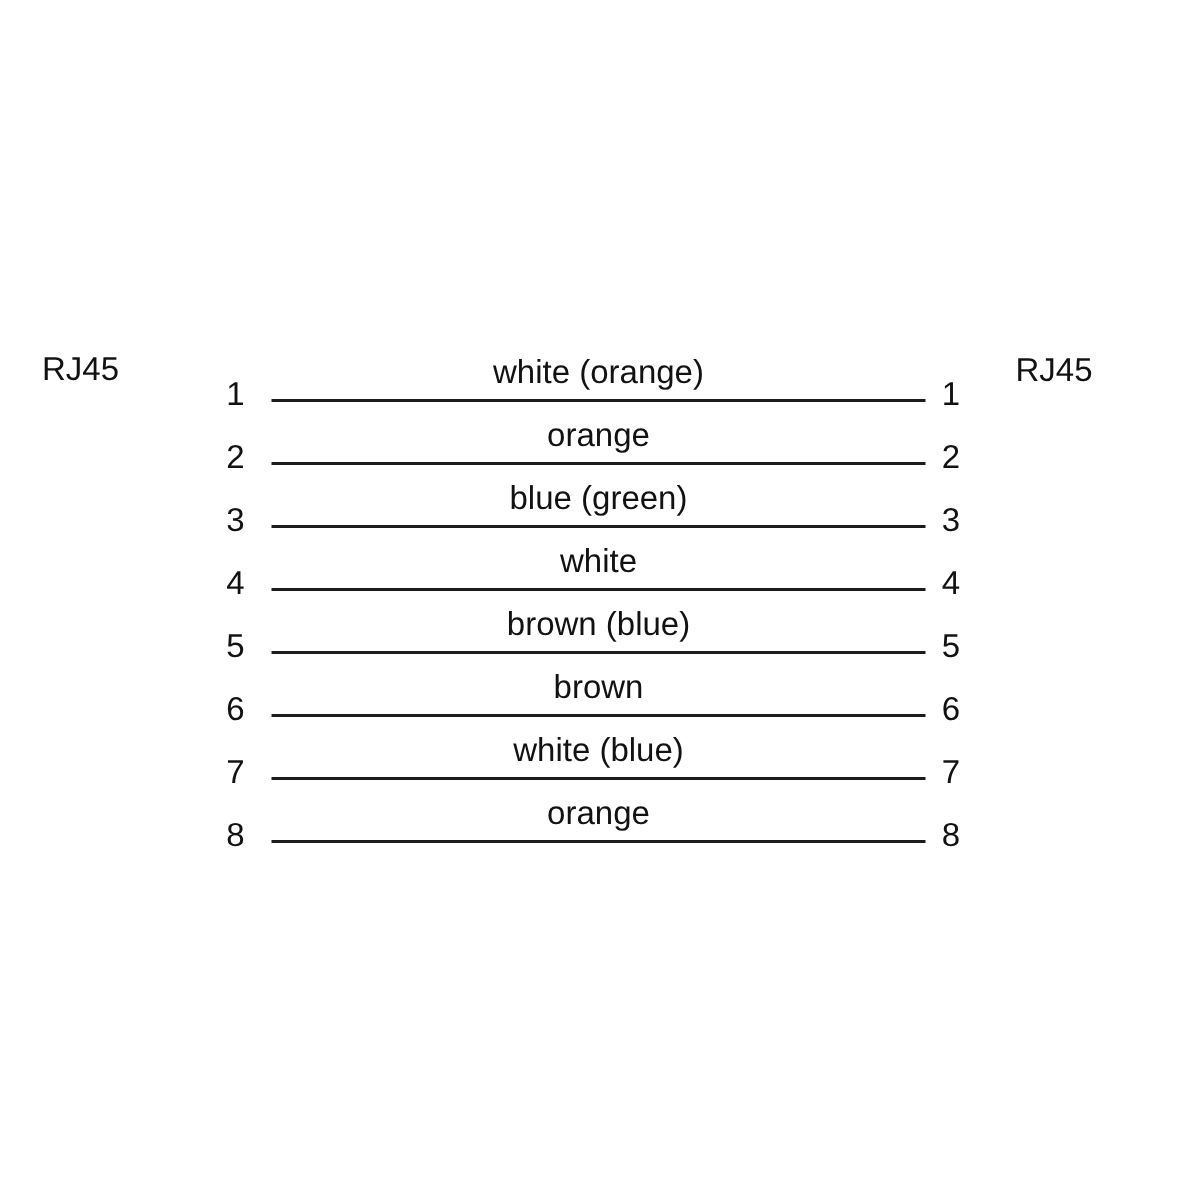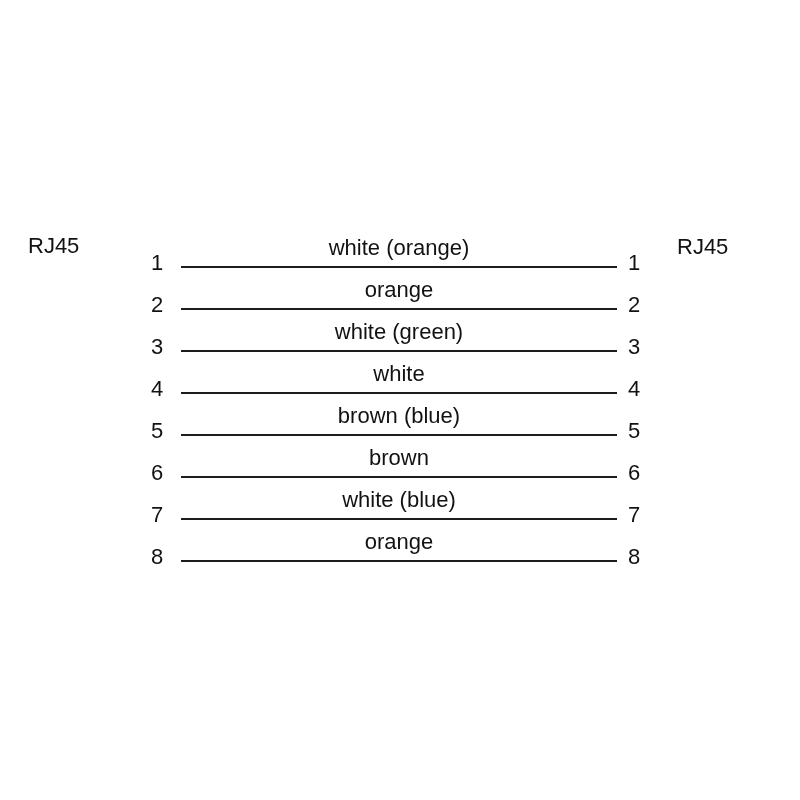--- a/index.html
+++ b/index.html
@@ -87,21 +87,21 @@
     </div>
 
     <div class="pin-row">
       <div class="wire-label">orange</div>
       <div class="wire-line"></div>
       <div class="pin-num left">2</div>
       <div class="pin-num right">2</div>
     </div>
 
     <div class="pin-row">
-      <div class="wire-label">white (green)</div>
+      <div class="wire-label">blue (green)</div>
       <div class="wire-line"></div>
       <div class="pin-num left">3</div>
       <div class="pin-num right">3</div>
     </div>
 
     <div class="pin-row">
       <div class="wire-label">white</div>
       <div class="wire-line"></div>
       <div class="pin-num left">4</div>
       <div class="pin-num right">4</div>

